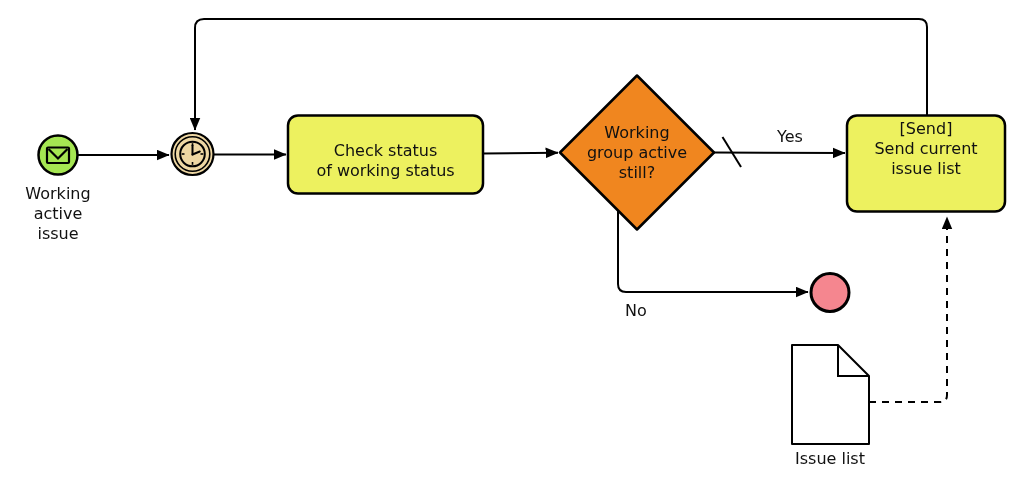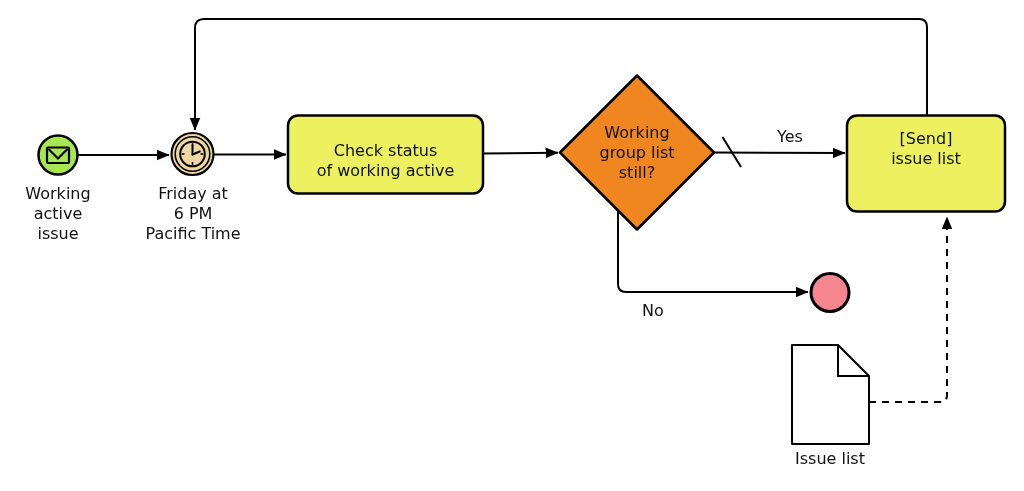--- a/index.html
+++ b/index.html
@@ -84,41 +84,37 @@
       <path d="M 838 345 V 376 H 869" fill="none" stroke="#000" stroke-width="2"></path>
     </g>
   </svg>
 
   <div class="lbl" style="left:8px; top:184px; width:100px;">
     <span>Working</span>
     <span>active</span>
     <span>issue</span>
   </div>
 
-  <div class="lbl" style="left:128px; top:184px; width:130px;">
-    <span>Friday at</span>
-    <span>6 PM</span>
-    <span>Pacific Time</span>
-  </div>
 
   <div class="lbl box-lbl" style="left:288px; top:113px; width:195px; height:96px;">
     <span>Check status</span>
-    <span>of working active</span>
+    <span>of working status</span>
   </div>
 
   <div class="lbl box-lbl" style="left:565px; top:75px; width:144px; height:155px;">
     <span>Working</span>
-    <span>group list</span>
+    <span>group active</span>
     <span>still?</span>
   </div>
 
   <div class="lbl" style="left:768px; top:127px; width:44px;">Yes</div>
 
   <div class="lbl box-lbl" style="left:847px; top:115px; width:158px; height:68px;">
     <span>[Send]</span>
+    <span>Send current</span>
     <span>issue list</span>
   </div>
 
-  <div class="lbl" style="left:629px; top:301px; width:48px;">No</div>
+  <div class="lbl" style="left:612px; top:301px; width:48px;">No</div>
 
   <div class="lbl" style="left:780px; top:449px; width:100px;">Issue list</div>
 
 </div>
 
 </body></html>

